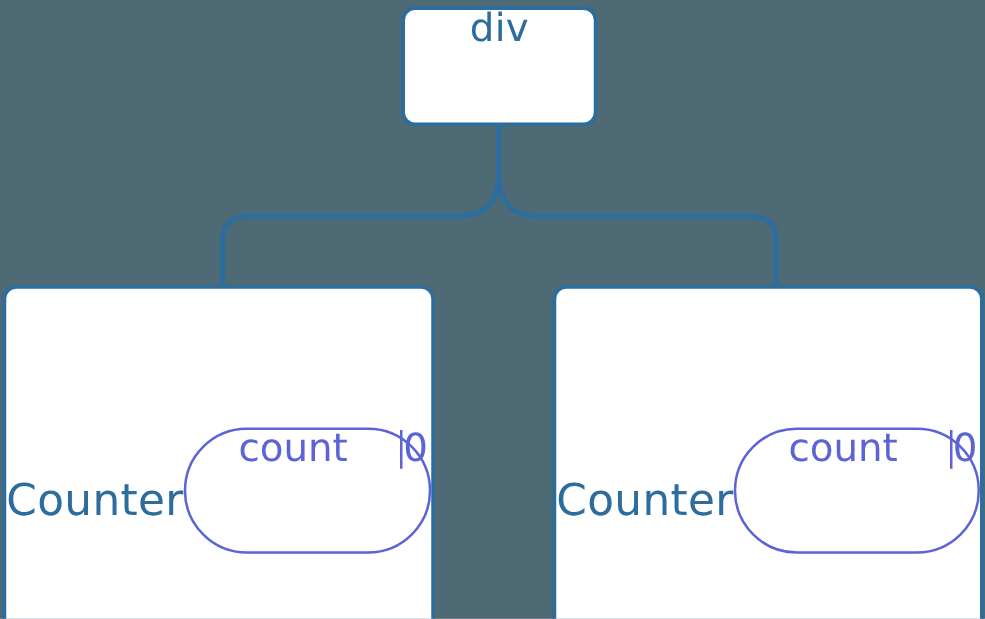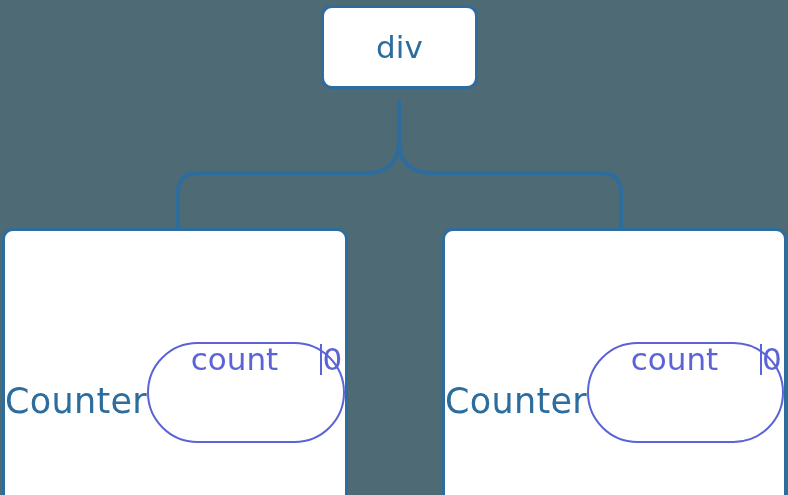--- a/index.html
+++ b/index.html
@@ -39,23 +39,23 @@
     border: 3px solid #2c6d9e;
     border-radius: 11px;
     box-sizing: border-box;
   }
 
   
   #node-root {
     left: 321px;
     top: 5px;
     width: 157px;
-    height: 84px;
+    height: 96px;
     display: flex;
-    align-items: center;
+    align-items: flex-start;
     justify-content: center;
   }
   .root-label {
     color: #2c6d9e;
     font-size: 31px;
     font-weight: 400;
     letter-spacing: 0.2px;
     line-height: 1;
   }
 

